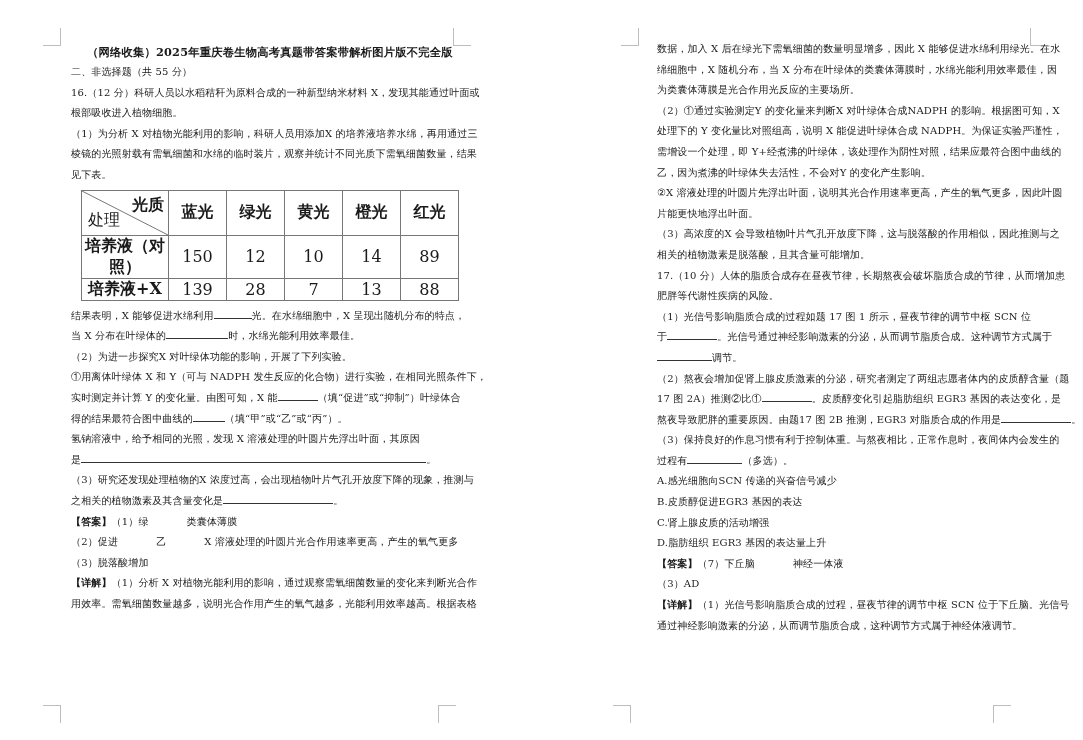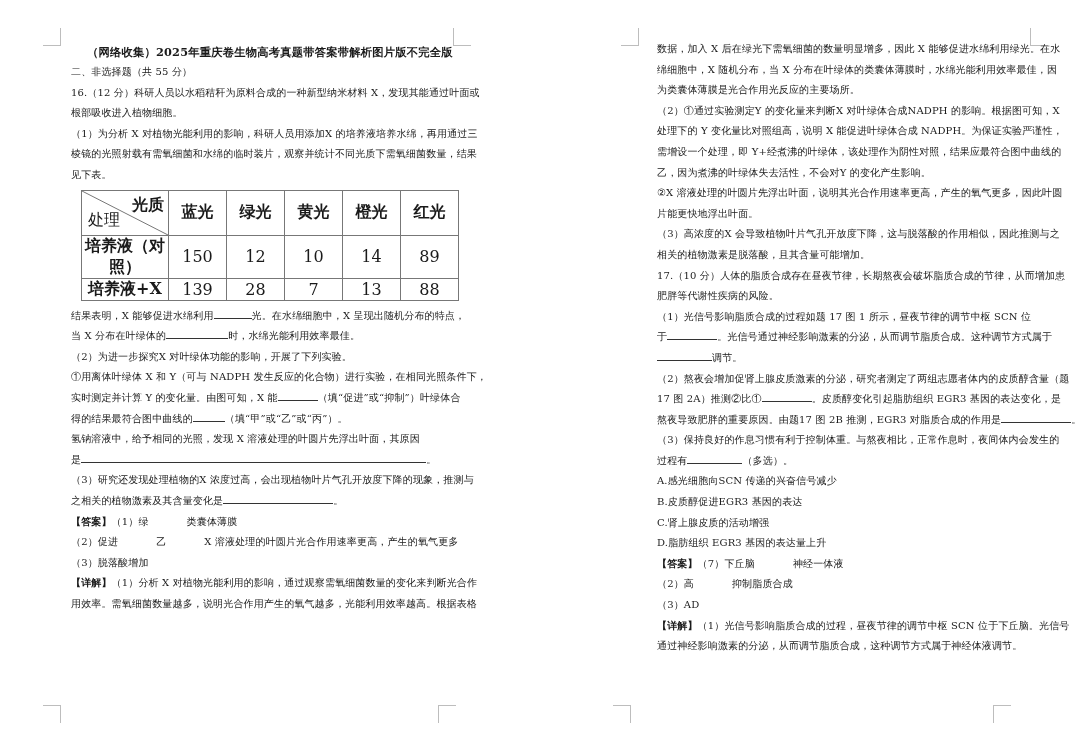--- a/index.html
+++ b/index.html
@@ -159,22 +159,19 @@
     <div class="line">
       <span>过程有</span><span class="blank" style="width:55px"></span><span>（多选）。</span>
     </div>
     <div class="line">A.感光细胞向SCN 传递的兴奋信号减少</div>
     <div class="line">B.皮质醇促进EGR3 基因的表达</div>
     <div class="line">C.肾上腺皮质的活动增强</div>
     <div class="line">D.脂肪组织 EGR3 基因的表达量上升</div>
     <div class="line">
       <span class="b">【答案】</span><span>（7）下丘脑</span><span class="gapspace"></span><span>神经一体液</span>
     </div>
-    <div class="line">
-      <span>（2）高</span><span class="gapspace"></span><span>抑制脂质合成</span>
-    </div>
     <div class="line">（3）AD</div>
     <div class="line">
       <span class="b">【详解】</span><span>（1）光信号影响脂质合成的过程，昼夜节律的调节中枢 SCN 位于下丘脑。光信号</span>
     </div>
     <div class="line">通过神经影响激素的分泌，从而调节脂质合成，这种调节方式属于神经体液调节。</div>
   </div>
 </div>
 
 </body></html>

